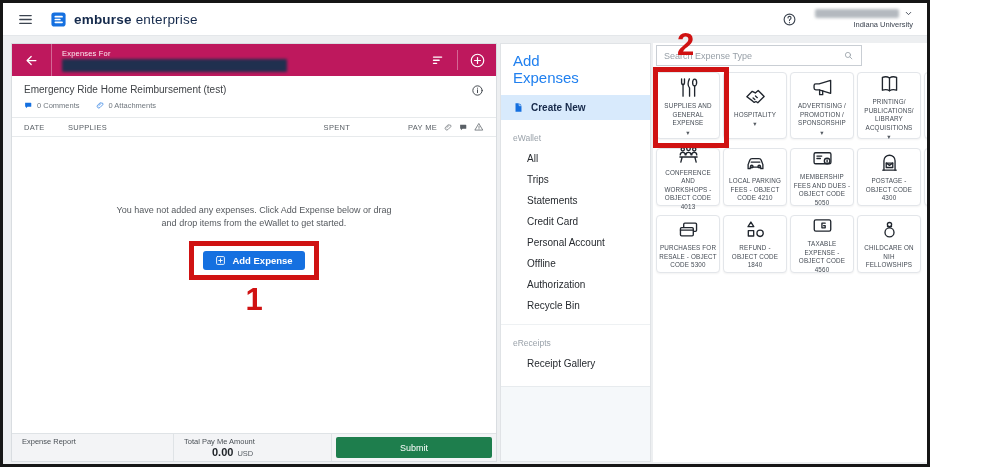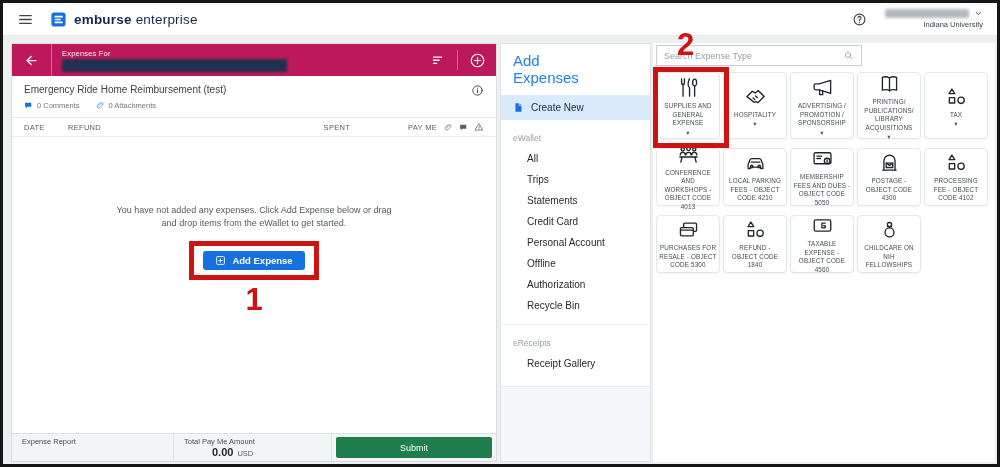--- a/index.html
+++ b/index.html
@@ -1,18 +1,18 @@
 <!DOCTYPE html>
 <html><head>
 <meta charset="utf-8">
 <style>
   * { margin:0; padding:0; box-sizing:border-box; }
   html,body { font-family:"Liberation Sans", sans-serif; background:#fff; }
   #app {
-    position:relative; width:1000px; height:467px;
+    position:relative; width:930px; height:467px;
     border:3px solid #161616; background:#edeff1; overflow:hidden;
   }
   
   .topbar {
     position:absolute; top:0; left:0; right:0; height:33px; background:#fff;
     border-bottom:1px solid #e4e7ea; display:flex; align-items:center; padding:0 14px;
   }
   .hamburger { display:flex; align-items:center; margin-right:16px; cursor:pointer; }
   .brand { display:flex; align-items:center; gap:7px; }
   .brand-text { font-size:13.5px; color:#14294b; letter-spacing:.2px; }
@@ -66,21 +66,21 @@
   .ft-cell3 { flex:1; border-right:none; display:flex; align-items:center; justify-content:center; padding:0 4px; }
   .submit-btn { width:100%; height:21px; background:#1e7e4d; border:none; border-radius:2px; color:#fff;
     font-size:9px; cursor:pointer; font-family:"Liberation Sans", sans-serif; }
   
   .add-panel {
     position:absolute; left:497px; top:40px; width:151px; height:419px;
     background:#fff; border:1px solid #e0e3e6; display:flex; flex-direction:column;
   }
   .ap-title { padding:8px 12px 8px; color:#2180ef; font-size:15px; line-height:1.15; width:100px; }
   .ap-create { height:25px; background:#d8eafc; display:flex; align-items:center; gap:7px; padding:0 12px;
-    font-size:10px; font-weight:400; color:#16294a; cursor:pointer; }
+    font-size:10px; font-weight:700; color:#16294a; cursor:pointer; }
   .ap-section-label { padding:13px 12px 5px; font-size:8.5px; color:#9aa2aa; }
   .ap-item { padding:5px 12px 5px 26px; font-size:10px; color:#272b30; cursor:pointer; }
   .ap-sec2 { border-top:1px solid #eef1f3; margin-top:8px; }
   .ap-bottom { flex:1; margin-top:12px; border-top:1px solid #e7ebee; background:#f5f8fa; }
   
   .type-panel { position:absolute; left:650px; top:40px; width:342px; height:419px; background:#fff; }
   .search-box { position:absolute; left:3px; top:2px; width:206px; height:21px; border:1px solid #c9ced4;
     border-radius:0; background:#fff; display:flex; align-items:center; padding:0 7px;gap:28px; }
   .search-box input { flex:1; border:none; outline:none; font-size:9px; color:#3c4450;
     font-family:"Liberation Sans", sans-serif; background:transparent; }
@@ -198,21 +198,21 @@
             <svg width="9" height="9" viewBox="0 0 24 24" fill="none" stroke="#1570e0" stroke-width="1.8" stroke-linecap="round" stroke-linejoin="round">
               <path d="M7.4 12.4 13.8 6a2.9 2.9 0 0 1 4.1 4.1l-7.5 7.5a4.4 4.4 0 0 1-6.2-6.2l7.3-7.3"></path>
             </svg>
           </span>
         <span>0 Attachments</span>
       </span>
     </div>
 
     <div class="rp-cols">
       <span class="col-date">DATE</span>
-      <span class="col-expense">REFUND</span>
+      <span class="col-expense">SUPPLIES</span>
       <span class="col-spent">SPENT</span>
       <span class="col-payme">PAY ME</span>
       <span class="col-icons">
         <span class="icon">
             <svg width="9" height="9" viewBox="0 0 24 24" fill="none" stroke="#5a6066" stroke-width="1.8" stroke-linecap="round" stroke-linejoin="round">
               <path d="M7.4 12.4 13.8 6a2.9 2.9 0 0 1 4.1 4.1l-7.5 7.5a4.4 4.4 0 0 1-6.2-6.2l7.3-7.3"></path>
             </svg>
           </span>
         <span class="icon">
             <svg width="9" height="9" viewBox="0 0 24 24" fill="none" stroke="#5a6066" stroke-width="1.6" stroke-linecap="round" stroke-linejoin="round">

